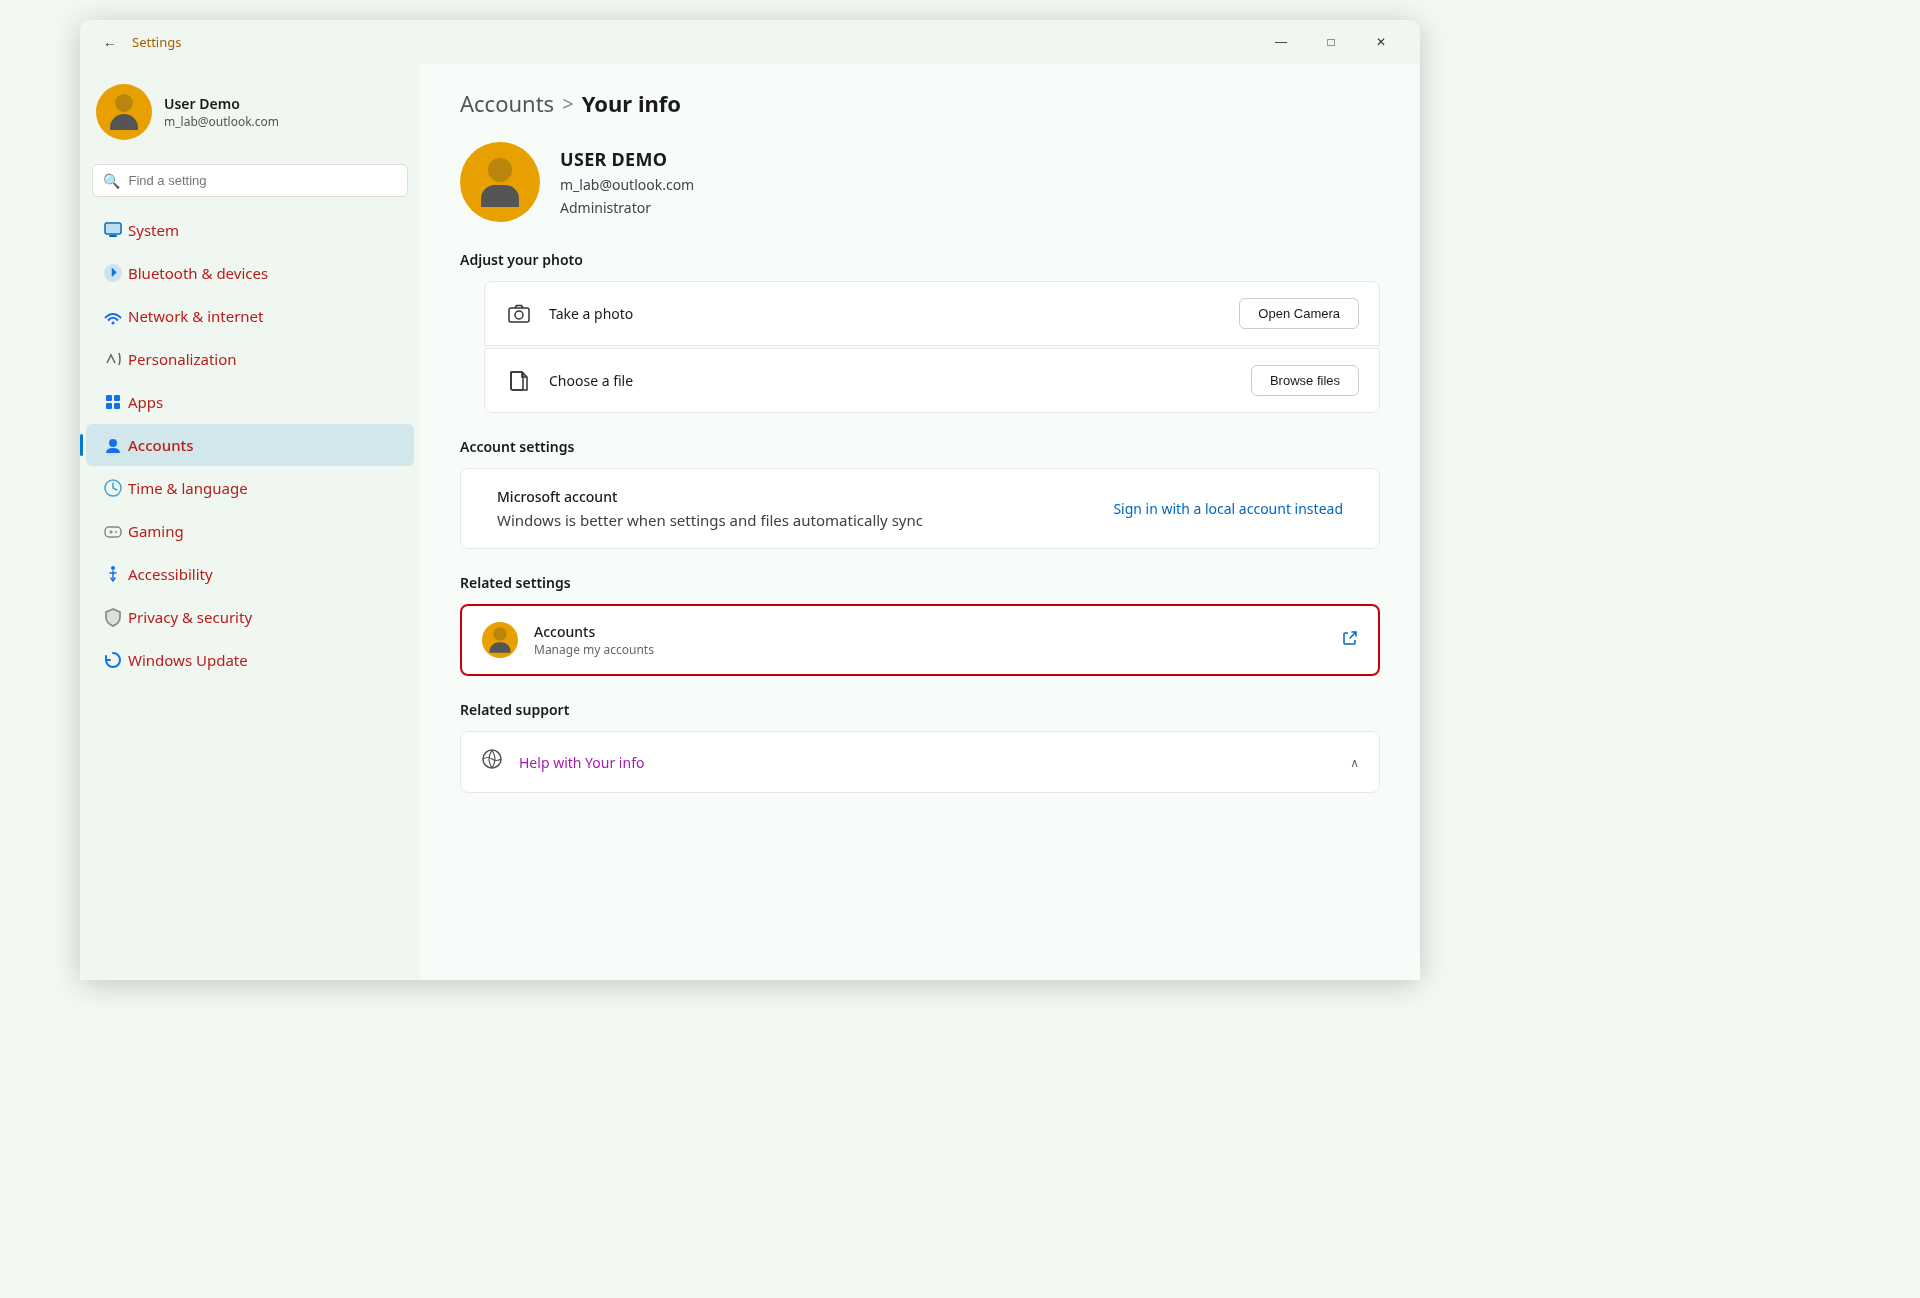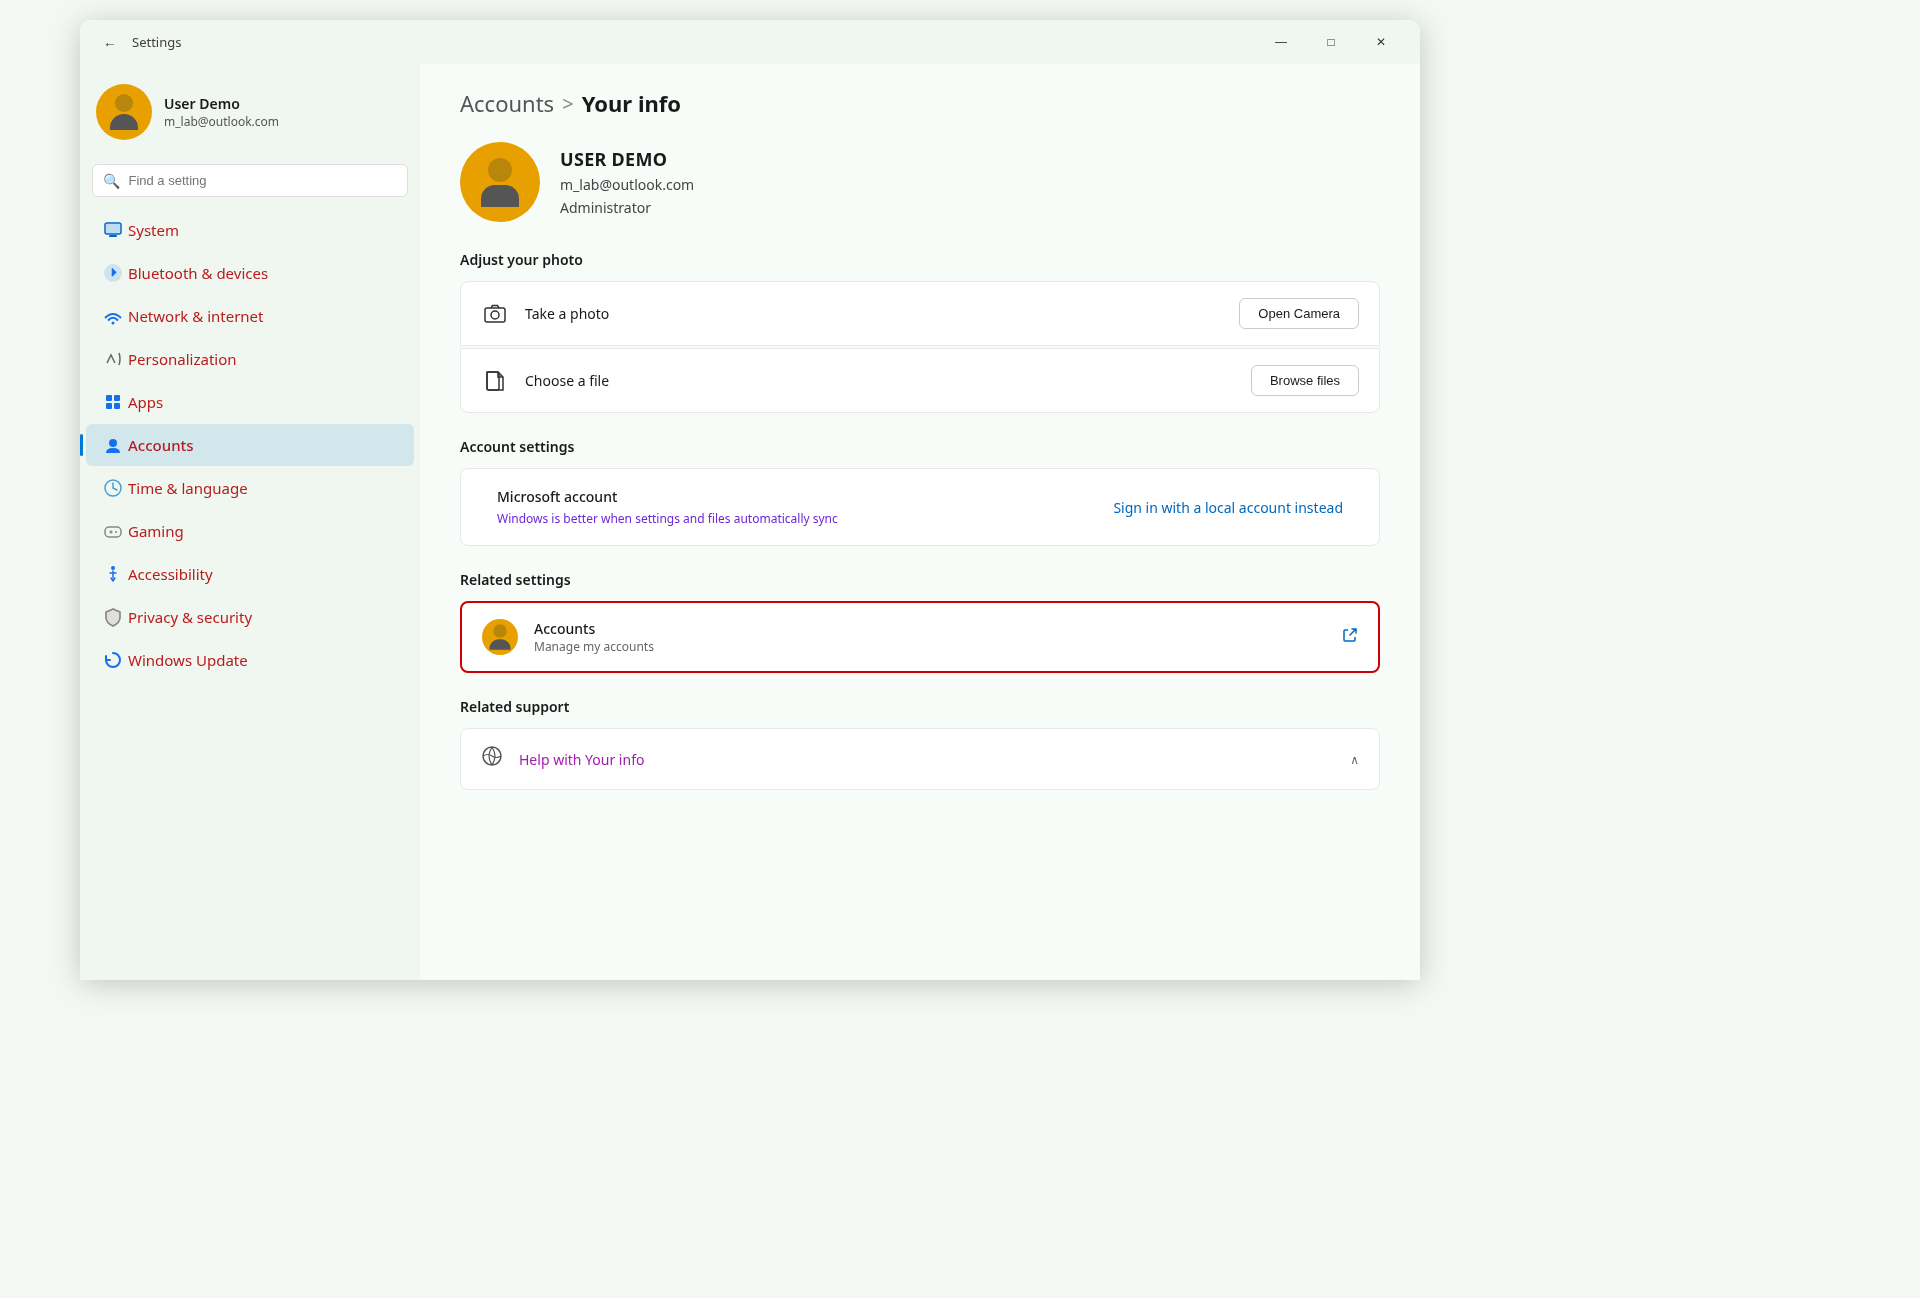--- a/index.html
+++ b/index.html
@@ -44,21 +44,21 @@
       display: flex;
       align-items: center;
       justify-content: center;
       font-size: 14px;
       color: #333;
     }
 
     .titlebar-title {
       margin-left: 8px;
       font-size: 13px;
-      color: #404040;
+      color: #a16207;
       font-weight: 400;
     }
 
     .titlebar-controls {
       margin-left: auto;
       display: flex;
       gap: 4px;
     }
 
     .titlebar-btn {
@@ -237,20 +237,21 @@
 
     .card {
       background: white;
       border-radius: 8px;
       padding: 16px 20px;
       display: flex;
       align-items: center;
       gap: 16px;
       margin-bottom: 2px;
       border: 1px solid #e8e8e8;
+      margin-left: 24px;
     }
 
     .card-icon {
       width: 28px;
       height: 28px;
       display: flex;
       align-items: center;
       justify-content: center;
       color: #333;
       font-size: 18px;
@@ -283,21 +284,21 @@
       background: white;
       border-radius: 8px;
       padding: 18px 36px;
       display: flex;
       align-items: center;
       border: 1px solid #e8e8e8;
     }
 
     .ms-card-info { flex: 1; }
     .ms-card-title { font-size: 14px; font-weight: 500; color: #1a1a1a; margin-bottom: 4px; }
-    .ms-card-desc { font-size: 12px; color: #6d28d9; }
+    .ms-card-desc { font-size: 15px; color: #404040; }
 
     
     .related-settings-card {
       background: white;
       border-radius: 8px;
       padding: 16px 20px;
       display: flex;
       align-items: center;
       gap: 16px;
       border: 2.5px solid #cc0000;

